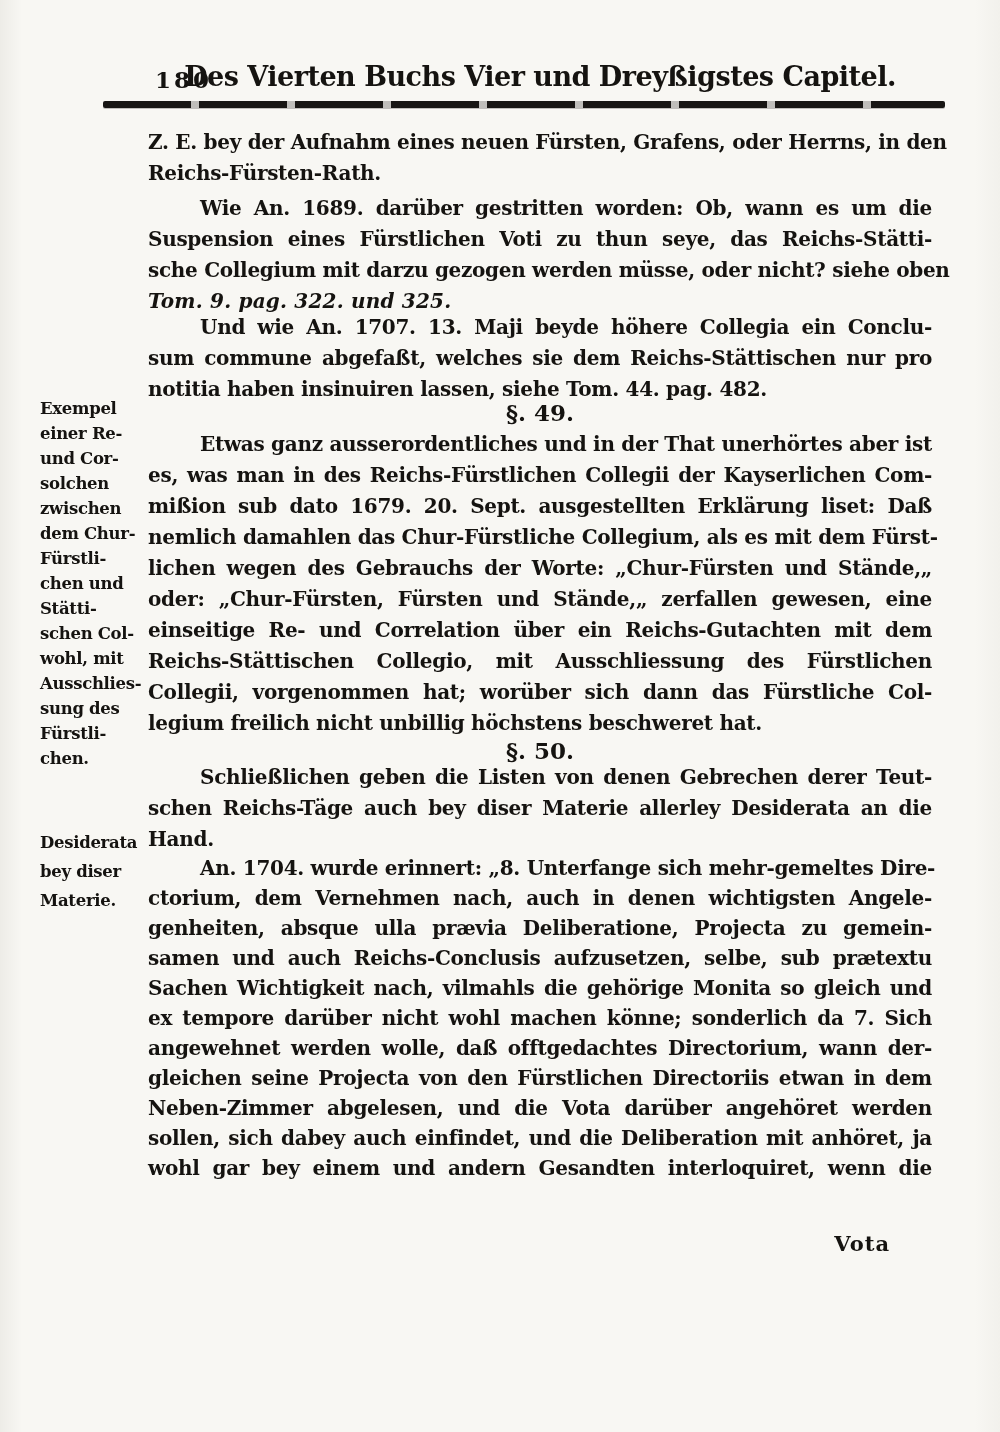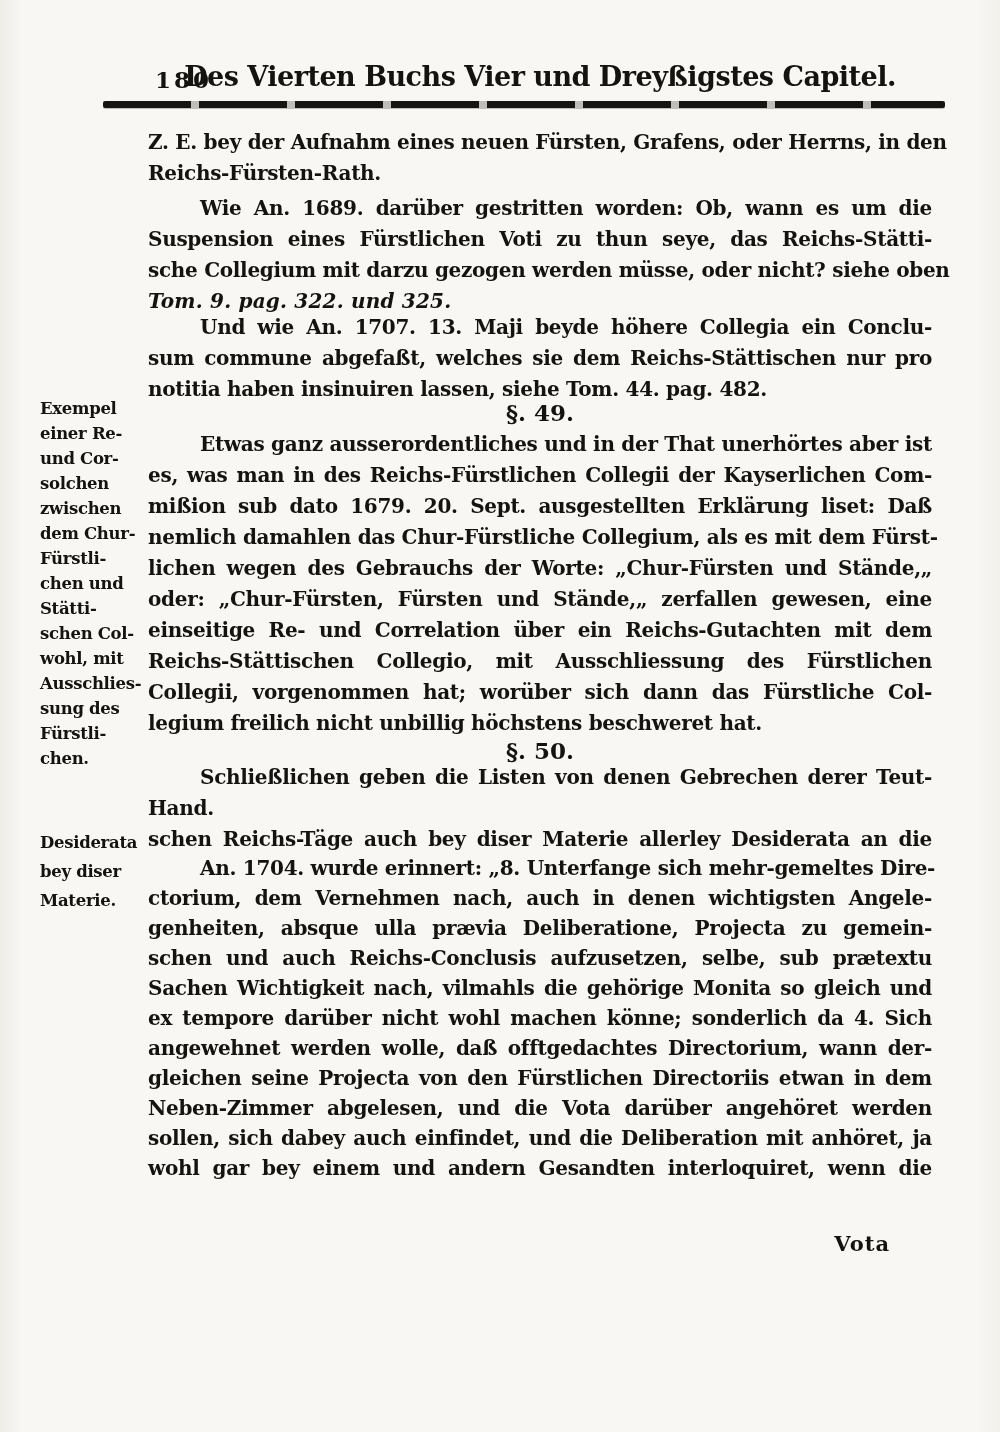--- a/index.html
+++ b/index.html
@@ -101,30 +101,30 @@
         <div class="tline">lichen wegen des Gebrauchs der Worte: „Chur-Fürsten und Stände,„</div>
         <div class="tline">oder: „Chur-Fürsten, Fürsten und Stände,„ zerfallen gewesen, eine</div>
         <div class="tline">einseitige Re- und Correlation über ein Reichs-Gutachten mit dem</div>
         <div class="tline">Reichs-Stättischen Collegio, mit Ausschliessung des Fürstlichen</div>
         <div class="tline">Collegii, vorgenommen hat; worüber sich dann das Fürstliche Col-</div>
         <div class="tline last">legium freilich nicht unbillig höchstens beschweret hat.</div>
       </div>
       <div id="blk-5" class="sect-heading">§. 50.</div>
       <div id="blk-6" class="para indent">
         <div class="tline first">Schließlichen geben die Listen von denen Gebrechen derer Teut-</div>
+        <div class="tline">schen Reichs-Täge auch bey diser Materie allerley Desiderata an die</div>
         <div class="tline last">Hand.</div>
-        <div class="tline">schen Reichs-Täge auch bey diser Materie allerley Desiderata an die</div>
       </div>
       <div id="blk-7" class="para indent">
         <div class="tline first">An. 1704. wurde erinnert: „8. Unterfange sich mehr-gemeltes Dire-</div>
         <div class="tline">ctorium, dem Vernehmen nach, auch in denen wichtigsten Angele-</div>
         <div class="tline">genheiten, absque ulla prævia Deliberatione, Projecta zu gemein-</div>
-        <div class="tline">schen und auch Reichs-Conclusis aufzusetzen, selbe, sub prætextu</div>
+        <div class="tline">samen und auch Reichs-Conclusis aufzusetzen, selbe, sub prætextu</div>
         <div class="tline">Sachen Wichtigkeit nach, vilmahls die gehörige Monita so gleich und</div>
-        <div class="tline">ex tempore darüber nicht wohl machen könne; sonderlich da 4. Sich</div>
+        <div class="tline">ex tempore darüber nicht wohl machen könne; sonderlich da 7. Sich</div>
         <div class="tline">angewehnet werden wolle, daß offtgedachtes Directorium, wann der-</div>
         <div class="tline">gleichen seine Projecta von den Fürstlichen Directoriis etwan in dem</div>
         <div class="tline">Neben-Zimmer abgelesen, und die Vota darüber angehöret werden</div>
         <div class="tline">sollen, sich dabey auch einfindet, und die Deliberation mit anhöret, ja</div>
         <div class="tline">wohl gar bey einem und andern Gesandten interloquiret, wenn die</div>
       </div>
     </div>
 
   <div class="margin-note" id="mnote-0">
       <div class="mline">Exempel</div>

